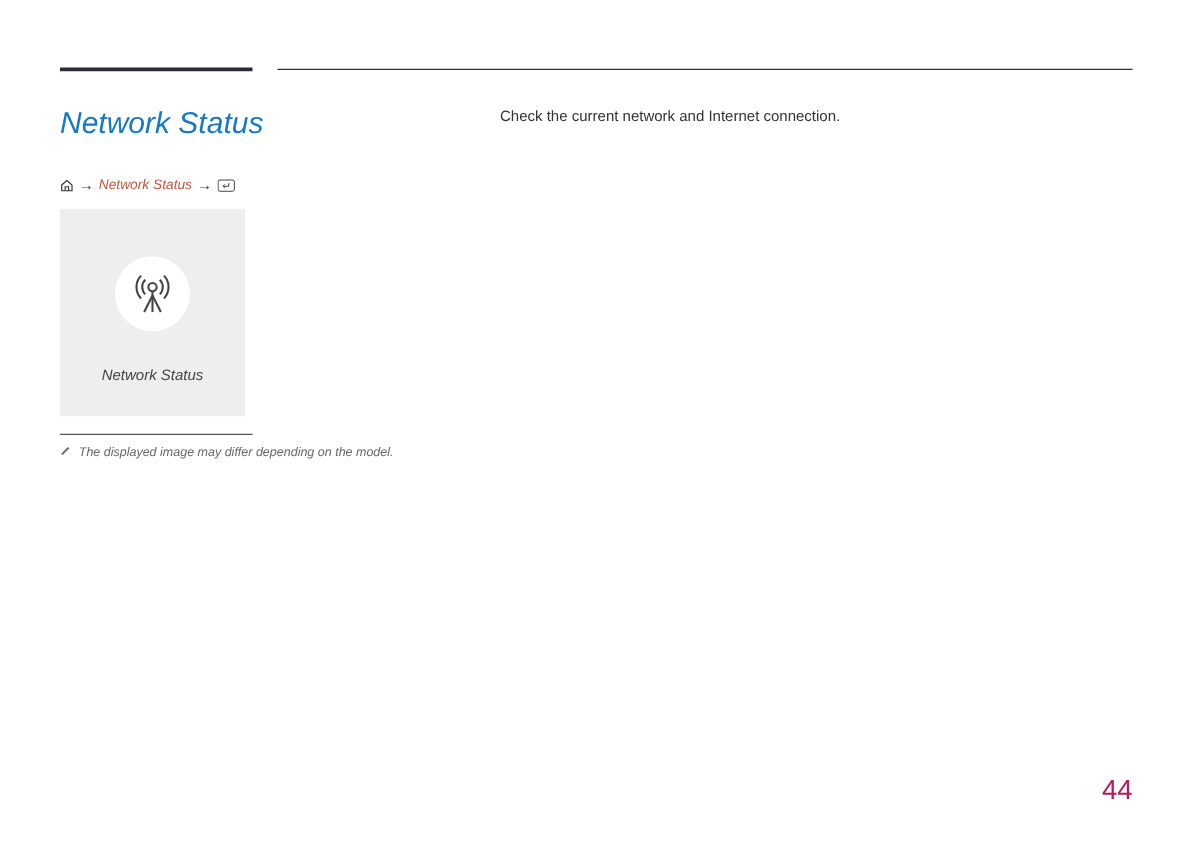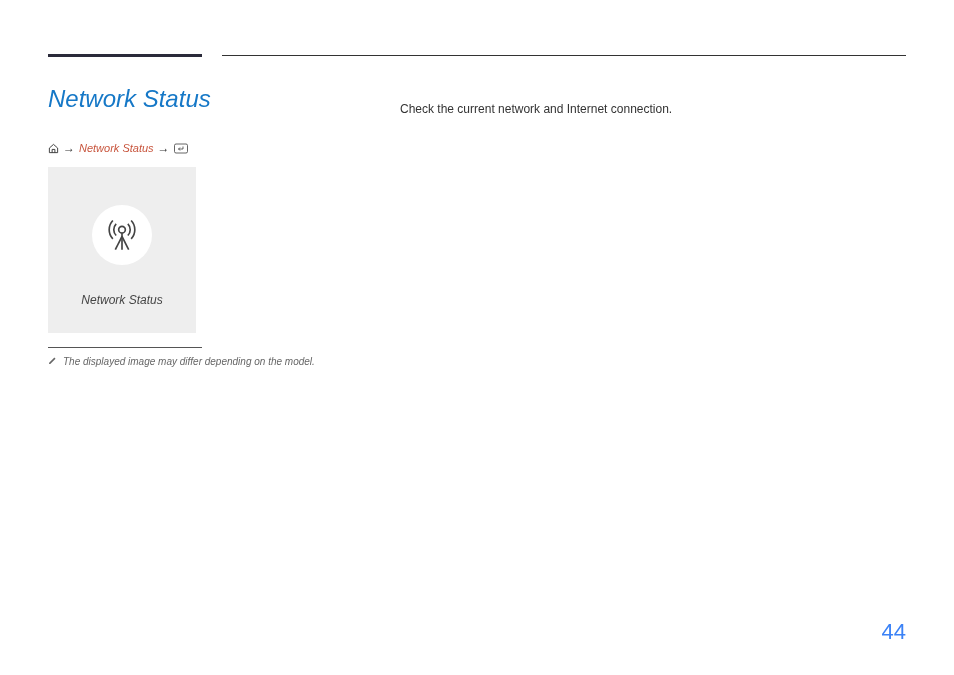--- a/index.html
+++ b/index.html
@@ -38,21 +38,20 @@
       display: flex;
     }
     .col-left {
       width: 350px;
       padding-right: 20px;
       font-style: italic;
     }
     .col-right {
       flex: 1;
       padding-left: 2px;
-      margin-top: 16px;
     }
     .page-title {
       font-size: 24px;
       font-weight: 500;
       color: #1678c7;
       margin-bottom: 28px;
     }
     .breadcrumb {
       display: flex;
       align-items: center;
@@ -115,21 +114,21 @@
     .desc {
       font-size: 12px;
       color: #333;
       line-height: 1.4;
     }
     .page-number {
       position: absolute;
       bottom: 30px;
       right: 48px;
       font-size: 22px;
-      color: #3b82f6;
+      color: #be185d;
       font-weight: 400;
     }
   </style>
 </head>
 <body>
 
 <div class="top-rule">
   <div class="rule-thick"></div>
   <div class="rule-thin-spacer"></div>
   <div class="rule-thin"></div>

